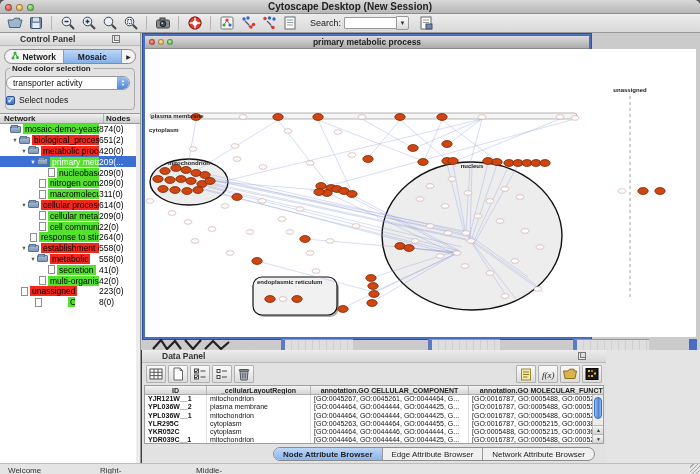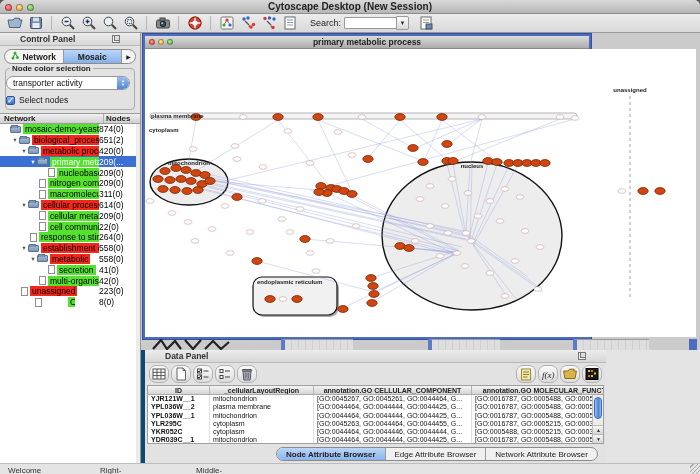--- a/index.html
+++ b/index.html
@@ -83,23 +83,23 @@
     font-size:8.5px;font-weight:bold;color:#222;}
   .ilights{position:absolute;left:4px;top:3px;display:flex;gap:3px;}
   .ilight{width:6px;height:6px;border-radius:50%;border:0.5px solid rgba(0,0,0,.3);}
   #net-canvas{width:551px;height:288px;display:block;background:#fff;}
   #backstrip{position:absolute;left:0;top:306px;width:559px;height:11px;}
   .bw-frag{position:absolute;top:0;height:11px;background:
     repeating-linear-gradient(90deg,#dedede 0 6px,#cfcfcf 6px 7px);border-left:4px solid #5b7cc4;border-top:1px solid #9a9a9a;}
   .bw-blue{position:absolute;top:0;height:11px;background:#4a6cc2;}
   #bw-scribble{position:absolute;left:10px;top:0;}
   
-  #data-panel{position:absolute;left:141px;top:350px;width:465px;height:113px;background:#e2e2e2;border-left:4px solid #0c4a6e;}
+  #data-panel{position:absolute;left:141px;top:350px;width:465px;height:113px;background:#e2e2e2;border-left:1px solid #0c4a6e;}
   #dp-toolbar{height:22px;display:flex;align-items:center;padding:0 4px;gap:2px;}
-  .dbtn{width:20px;height:18px;border:1px solid #b0b0b0;border-radius:7px;
+  .dbtn{width:20px;height:18px;border:1px solid #b0b0b0;border-radius:1px;
     background:linear-gradient(#fafafa,#dcdcdc);display:flex;align-items:center;justify-content:center;}
   .dp-spacer{flex:1;}
   #dp-table{position:relative;margin:0 2px;background:#fff;border:1px solid #9f9f9f;height:59px;overflow:hidden;}
   #thead{display:flex;height:9px;background:linear-gradient(#f4f4f4,#d5d5d5);border-bottom:1px solid #aaa;}
   #thead div{font-size:7px;font-weight:bold;color:#222;text-align:center;border-right:1px solid #b5b5b5;
     overflow:hidden;white-space:nowrap;line-height:9px;}
   .trow2{display:flex;height:8.3px;}
   .trow2 div{font-size:7px;color:#111;border-right:1px solid #e0e0e0;overflow:hidden;white-space:nowrap;
     line-height:8.3px;padding-left:3px;}
   .trow2 .c-id{font-weight:bold;}

